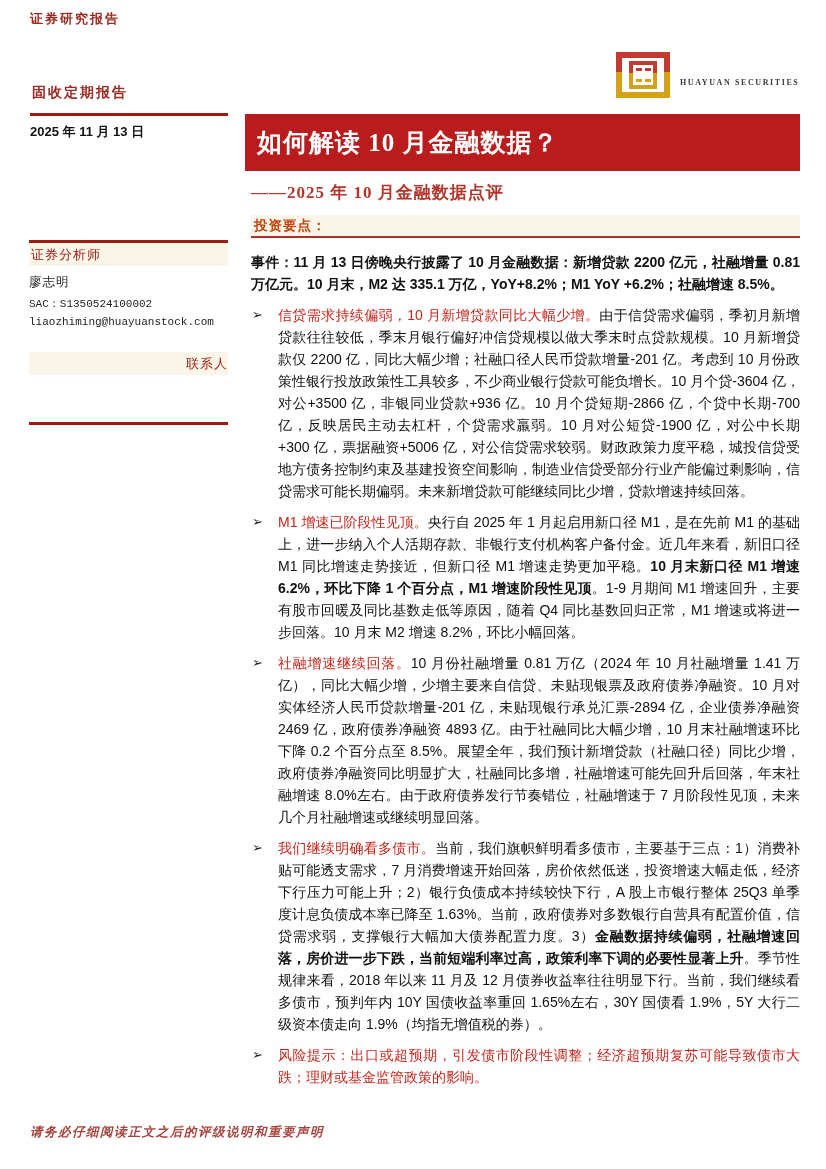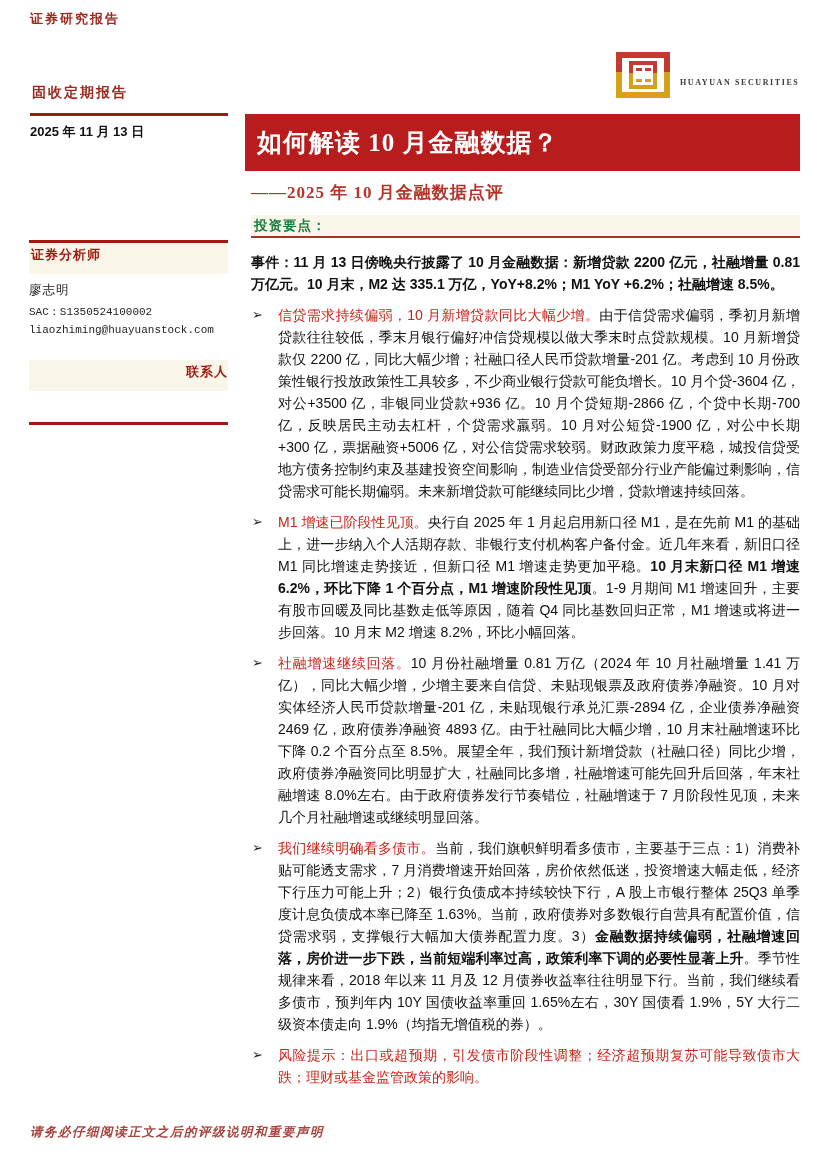--- a/index.html
+++ b/index.html
@@ -64,22 +64,22 @@
   .subtitle {
     position:absolute; left:251px; top:181px;
     font-family:"Liberation Serif", serif;
     font-weight:bold; font-size:17px; color:#b5352b;
     letter-spacing:1px;
   }
   
   .sidebar { position:absolute; left:29px; top:240px; width:199px; }
   .sidebar-rule-top { width:199px; height:3px; background:#9b1c10; }
   .sidebar-heading {
-    margin-top:0; height:31px; background:#faf5e9;
-    color:#9e1b10; font-weight:bold; font-size:13px;
+    margin-top:0; height:23px; background:#faf5e9;
+    color:#9e1b10; font-weight:normal; font-size:13px;
     line-height:23px; padding-left:2px;
     font-family:"Liberation Serif", serif;
     letter-spacing:1px;
   }
   .analyst-name {
     margin-top:8px; font-family:"Liberation Serif", serif;
     font-size:12.5px; color:#222; letter-spacing:1px;
   }
   .analyst-sac, .analyst-email {
     margin-top:5px; font-family:"Liberation Mono", monospace;
@@ -88,21 +88,21 @@
   .contact-heading { margin-top:24px;text-align:right; }
   .sidebar-rule-bottom {
     position:absolute; left:29px; top:422px;
     width:199px; height:2.5px; background:#9b1c10;
   }
   
   .main-col { position:absolute; left:251px; top:215px; width:549px; }
   .keypoints-bar {
     height:23px; background:#faf5e9;
     border-bottom:2px solid #b03026;
-    color:#15803d; font-weight:bold; font-size:13.5px;
+    color:#c2410c; font-weight:bold; font-size:13.5px;
     line-height:22px; padding-left:3px;
     font-family:"Liberation Serif", serif;
     letter-spacing:1px;
   }
   .event-para {
     margin-top:13px;
     font-size:14px; line-height:22px;
     font-weight:bold; color:#111;
     text-align:justify;
   }

